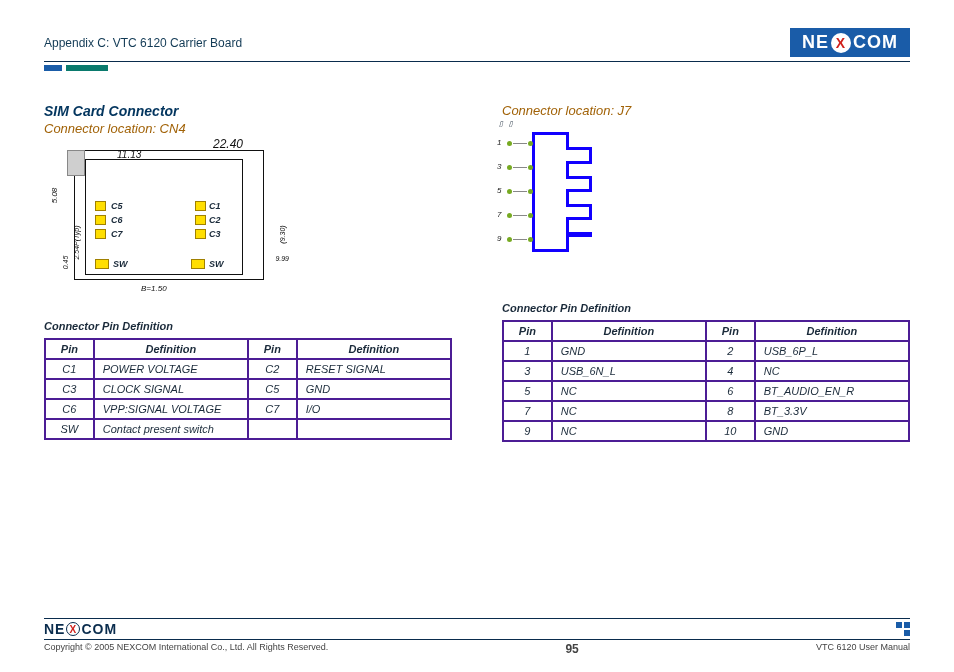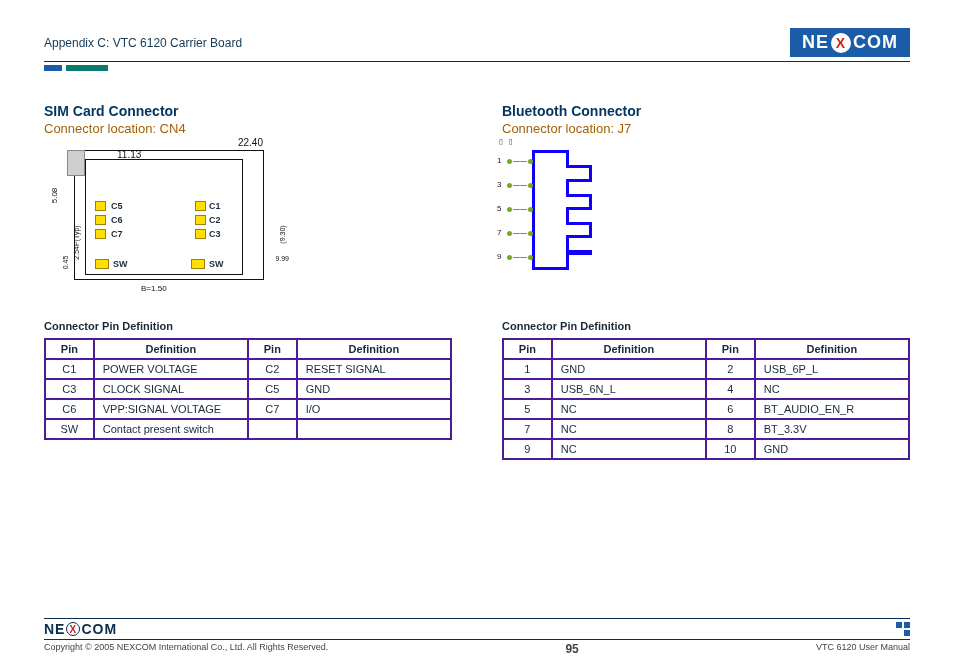--- a/index.html
+++ b/index.html
@@ -14,30 +14,30 @@
   .header-row { display:flex; justify-content:space-between; align-items:center; border-bottom:1px solid #0a2c4d; padding-bottom:4px; }
   .appendix-text { font-size:12px; color:#123a55; }
   .logo { display:flex; align-items:center; }
   .logo-badge { background:#1a5ca8; color:#fff; font-weight:bold; font-size:18px; padding:4px 12px; letter-spacing:1px; display:flex; align-items:center; }
   .logo-x { background:#fff; color:#d0211c; border-radius:50%; width:20px; height:20px; display:inline-flex; align-items:center; justify-content:center; margin:0 2px; font-size:14px; }
   .header-accent { display:flex; margin-top:3px; }
   .acc1 { width:18px; height:6px; background:#1a5ca8; margin-right:4px;}
   .acc2 { width:42px; height:6px; background:#0a7a6d; }
 
   .main { display:flex; gap:50px; margin-top:32px; }
-  .col { flex:1; min-width:0; }
+  .col { flex:1; min-width:0;font-style:italic; }
 
   .section-title { font-size:14px; font-weight:bold; color:#03355e; margin-bottom:2px; }
   .section-sub   { font-size:13px; color:#a16207; margin-bottom:14px; }
 
   .diagram { display:flex; align-items:flex-start; margin-bottom:20px; height:150px;}
 
   
   .sim-schem { position:relative; width:190px; height:130px; border:1px solid #111; margin-left:30px; }
-  .sim-dim-top  { position:absolute; top:-14px; right:0; font-size:10px; color:#111; }
+  .sim-dim-top  { position:absolute; top:-14px; right:20px; font-size:12px; color:#111; }
   .sim-dim-top2 { position:absolute; top:-2px; left:42px; font-size:10px; color:#111; }
   .sim-dim-left-outer { position:absolute; left:-28px; top:40px; font-size:8px; transform:rotate(-90deg); color:#111;}
   .sim-dim-left1{ position:absolute; left:-16px; top:88px; font-size:7px; transform:rotate(-90deg); color:#111;}
   .sim-dim-left2{ position:absolute; left:-16px; top:108px; font-size:7px; transform:rotate(-90deg); color:#111;}
   .sim-dim-right1{position:absolute; right:-28px; top:80px; font-size:7px; transform:rotate(-90deg); color:#111;}
   .sim-dim-right2{position:absolute; right:-26px; top:104px; font-size:7px; color:#111;}
   .sim-dim-bot  { position:absolute; bottom:-14px; left:66px; font-size:8px; color:#111;}
   .sim-notch { position:absolute; left:-8px; top:-1px; width:18px; height:26px; background:#cfcfcf; border:1px solid #888;}
   .sim-pin { position:absolute; width:11px; height:10px; background:#ffde00; border:1px solid #a08000; }
   .sim-lbl { position:absolute; font-size:9px; font-weight:bold; }
@@ -169,21 +169,20 @@
             <td>SW</td>
             <td class="def">Contact present switch</td>
             <td></td>
             <td class="def"></td>
           </tr>
       </tbody>
     </table>
   </div>
 
   <div class="col">
-    <div class="section-title">Bluetooth Connector</div>
     <div class="section-sub">Connector location: J7</div>
 
     <div class="diagram">
       <div class="bt-schem">
         <div class="bt-top">▯ ▯</div>
         <div class="bt-cut c0"></div>
           <div class="bt-cut c1"></div>
           <div class="bt-cut c2"></div>
           <div class="bt-cut c3"></div>
           <div class="bt-cut c4"></div>

